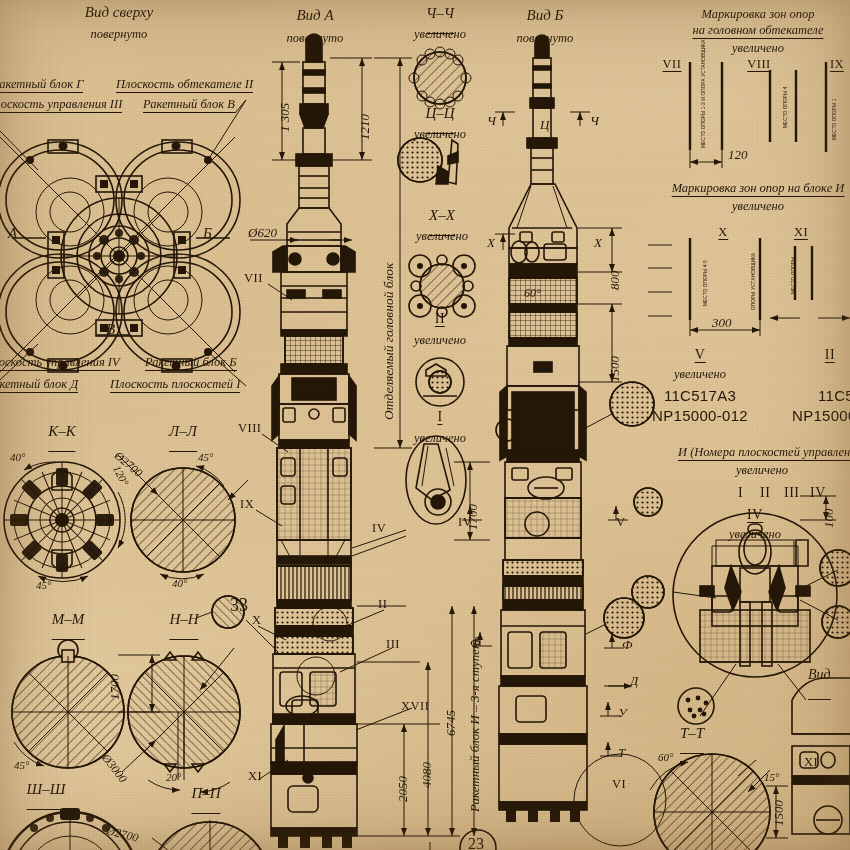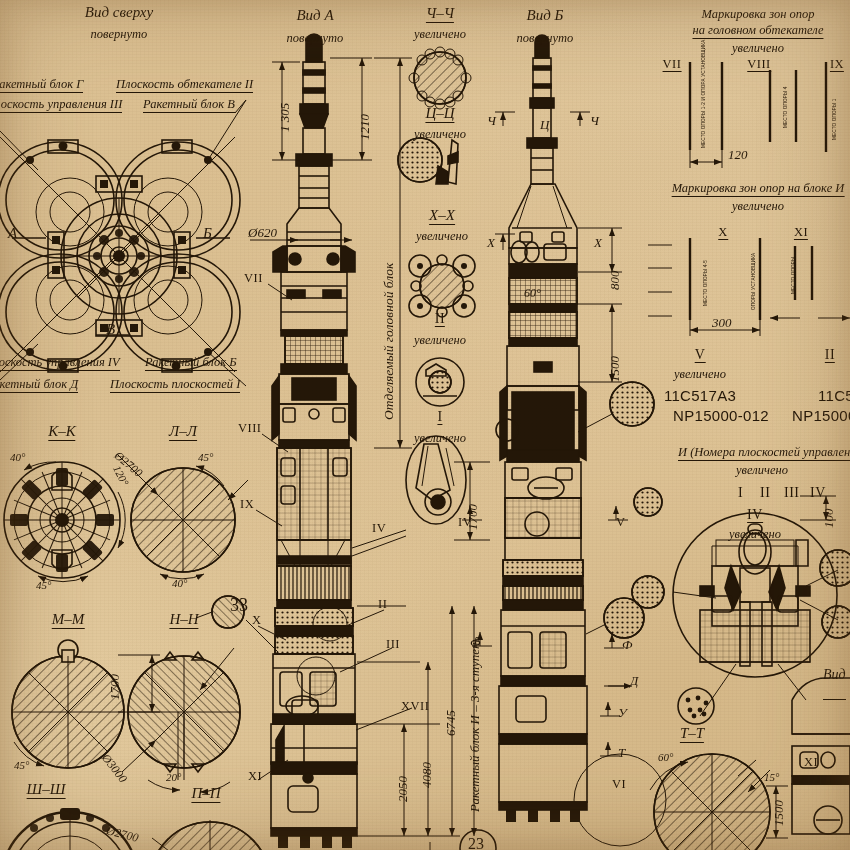--- a/index.html
+++ b/index.html
@@ -31,24 +31,24 @@
   .ink{stroke:#241708;fill:none;}
   .ink-f{fill:#241708;stroke:none;}
   .thin{stroke-width:1;}
   .med{stroke-width:1.6;}
   .thick{stroke-width:2.4;}
 
   
   .lbl{position:absolute;z-index:20;white-space:nowrap;color:#241708;
        font-family:"Liberation Serif", serif;font-style:italic;line-height:1.05;}
   .ttl{font-size:15px;font-style:italic;text-align:center;}
-  .ttl u{text-decoration:none;border-bottom:1.6px solid #241708;padding-bottom:17px;margin-left:15px;}
+  .ttl u{text-decoration:none;border-bottom:1.6px solid #241708;padding-bottom:17px;}
   .sub{font-size:12.5px;font-style:italic;text-align:center;margin-top:2px;}
   .sec{font-size:15px;font-style:italic;}
-  .sec u{text-decoration:none;border-bottom:1.6px solid #241708;padding-bottom:1px;}
+  .sec u{text-decoration:none;border-bottom:1.6px solid #241708;padding-bottom:12px;}
   .dim{font-size:13px;font-style:italic;}
   .ang{font-size:11px;font-style:italic;}
   .rom{font-size:12.5px;font-style:normal;letter-spacing:.5px;}
   .rom u{text-decoration:none;border-bottom:1.4px solid #241708;}
   .note{font-size:12.5px;font-style:italic;}
   .noteu{font-size:12.5px;font-style:italic;border-bottom:1.3px solid #241708;padding-bottom:1px;}
   .code{font-size:15px;font-style:normal;font-family:"Liberation Sans",sans-serif;letter-spacing:.3px;}
   .tiny{font-size:4.6px;font-style:normal;font-family:"Liberation Sans",sans-serif;letter-spacing:.2px;}
   .rot90{transform:rotate(-90deg);transform-origin:0 0;}
   .ctr{transform:translateX(-50%);}
@@ -957,21 +957,21 @@
 <div class="lbl rom ctr" style="left:801px;top:226px"><u>XI</u></div>
 
 <div class="lbl tiny rot90" style="left:704px;top:306px">МЕСТО ОПОРЫ 4-5</div>
 <div class="lbl tiny rot90" style="left:752px;top:310px">ОПОРЫ УСТАНОВЩИКА</div>
 <div class="lbl tiny rot90" style="left:792px;top:294px">МЕСТО ОПОРЫ</div>
 <div class="lbl dim" style="left:712px;top:316px">300</div>
 
 <div class="lbl rom ctr" style="left:700px;top:348px;font-size:14px"><u>V</u></div>
 <div class="lbl sub ctr" style="left:700px;top:366px">увеличено</div>
 <div class="lbl code ctr" style="left:700px;top:388px">11С517А3</div>
-<div class="lbl code ctr" style="left:721px;top:408px">NP15000-012</div>
+<div class="lbl code ctr" style="left:700px;top:408px">NP15000-012</div>
 
 <div class="lbl rom ctr" style="left:830px;top:348px;font-size:14px"><u>II</u></div>
 <div class="lbl sub ctr" style="left:878px;top:366px">увели</div>
 <div class="lbl code" style="left:818px;top:388px">11С5</div>
 <div class="lbl code" style="left:792px;top:408px">NP15000</div>
 
 <div class="lbl note" style="left:678px;top:446px;border-bottom:1.3px solid #241708;padding-bottom:1px">И (Номера плоскостей управления бл</div>
 <div class="lbl hdr ctr" style="left:762px;top:464px">увеличено</div>
 <div class="lbl rom" style="left:738px;top:486px;font-size:14px">I</div>
 <div class="lbl rom" style="left:760px;top:486px;font-size:14px">II</div>

